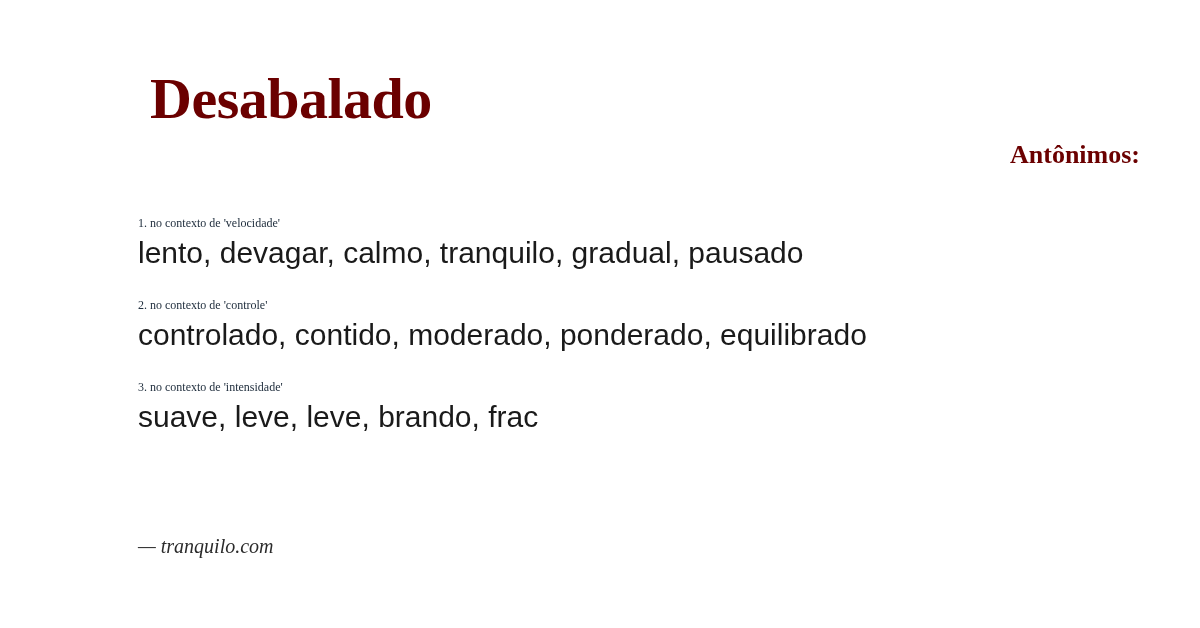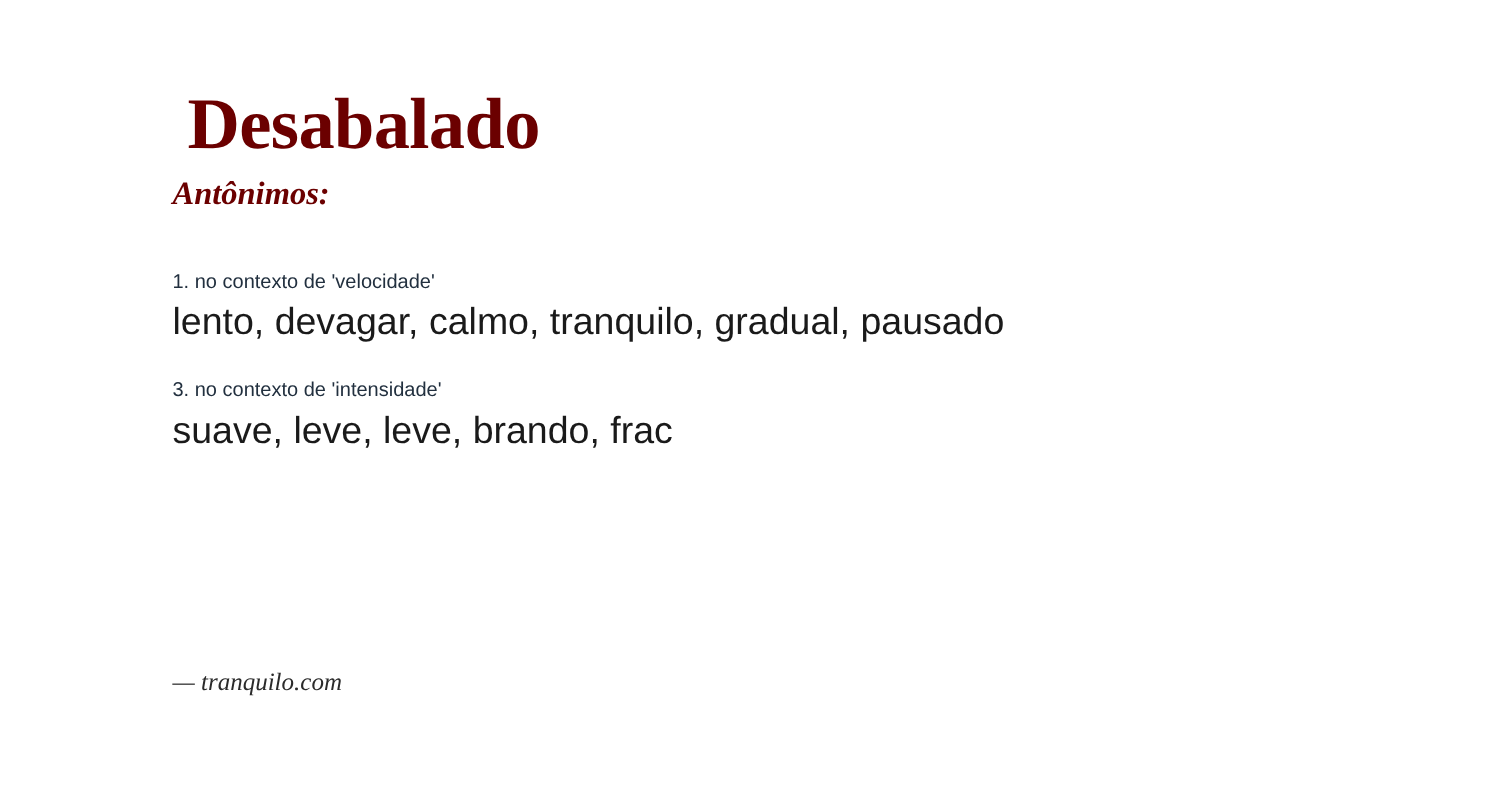--- a/index.html
+++ b/index.html
@@ -36,42 +36,42 @@
     line-height: 1.0;
     letter-spacing: -0.5px;
     margin: 12px;
     white-space: nowrap;
   }
 
   .section-label {
     font-family: "Liberation Serif", "DejaVu Serif", serif;
     font-size: 26px;
     font-weight: bold;
-    font-style: italic;
     color: #6b0000;
     line-height: 1.0;
     margin: 14px 0 0 0;
     white-space: nowrap;
+    text-align: right;
   }
 
   
   .senses {
     margin-top: 48px;
   }
 
   .sense-group {
     margin-bottom: 26px;
   }
   .sense-group:last-child {
     margin-bottom: 0;
   }
 
   .sense-context {
-    font-family: Liberation Sans, sans-serif;
-    font-size: 16px;
+    font-family: Liberation Serif, serif;
+    font-size: 12px;
     font-weight: normal;
     color: #22303f;
     line-height: 1.2;
     margin: 0 0 4px 0;
     white-space: nowrap;
   }
 
   .sense-terms {
     font-family: Liberation Sans, sans-serif;
     font-size: 30px;
@@ -109,20 +109,24 @@
     <div class="section-label">Antônimos:</div>
   </div>
 
   <div class="senses">
 
     <div class="sense-group">
       <div class="sense-context">1. no contexto de 'velocidade'</div>
       <div class="sense-terms">lento, devagar, calmo, tranquilo, gradual, pausado</div>
     </div>
 
+    <div class="sense-group">
+      <div class="sense-context">2. no contexto de 'controle'</div>
+      <div class="sense-terms">controlado, contido, moderado, ponderado, equilibrado</div>
+    </div>
 
     <div class="sense-group">
       <div class="sense-context">3. no contexto de 'intensidade'</div>
       <div class="sense-terms">suave, leve, leve, brando, frac</div>
     </div>
 
   </div>
 
   <div class="footer">
     <div class="source-line">— tranquilo.com</div>

